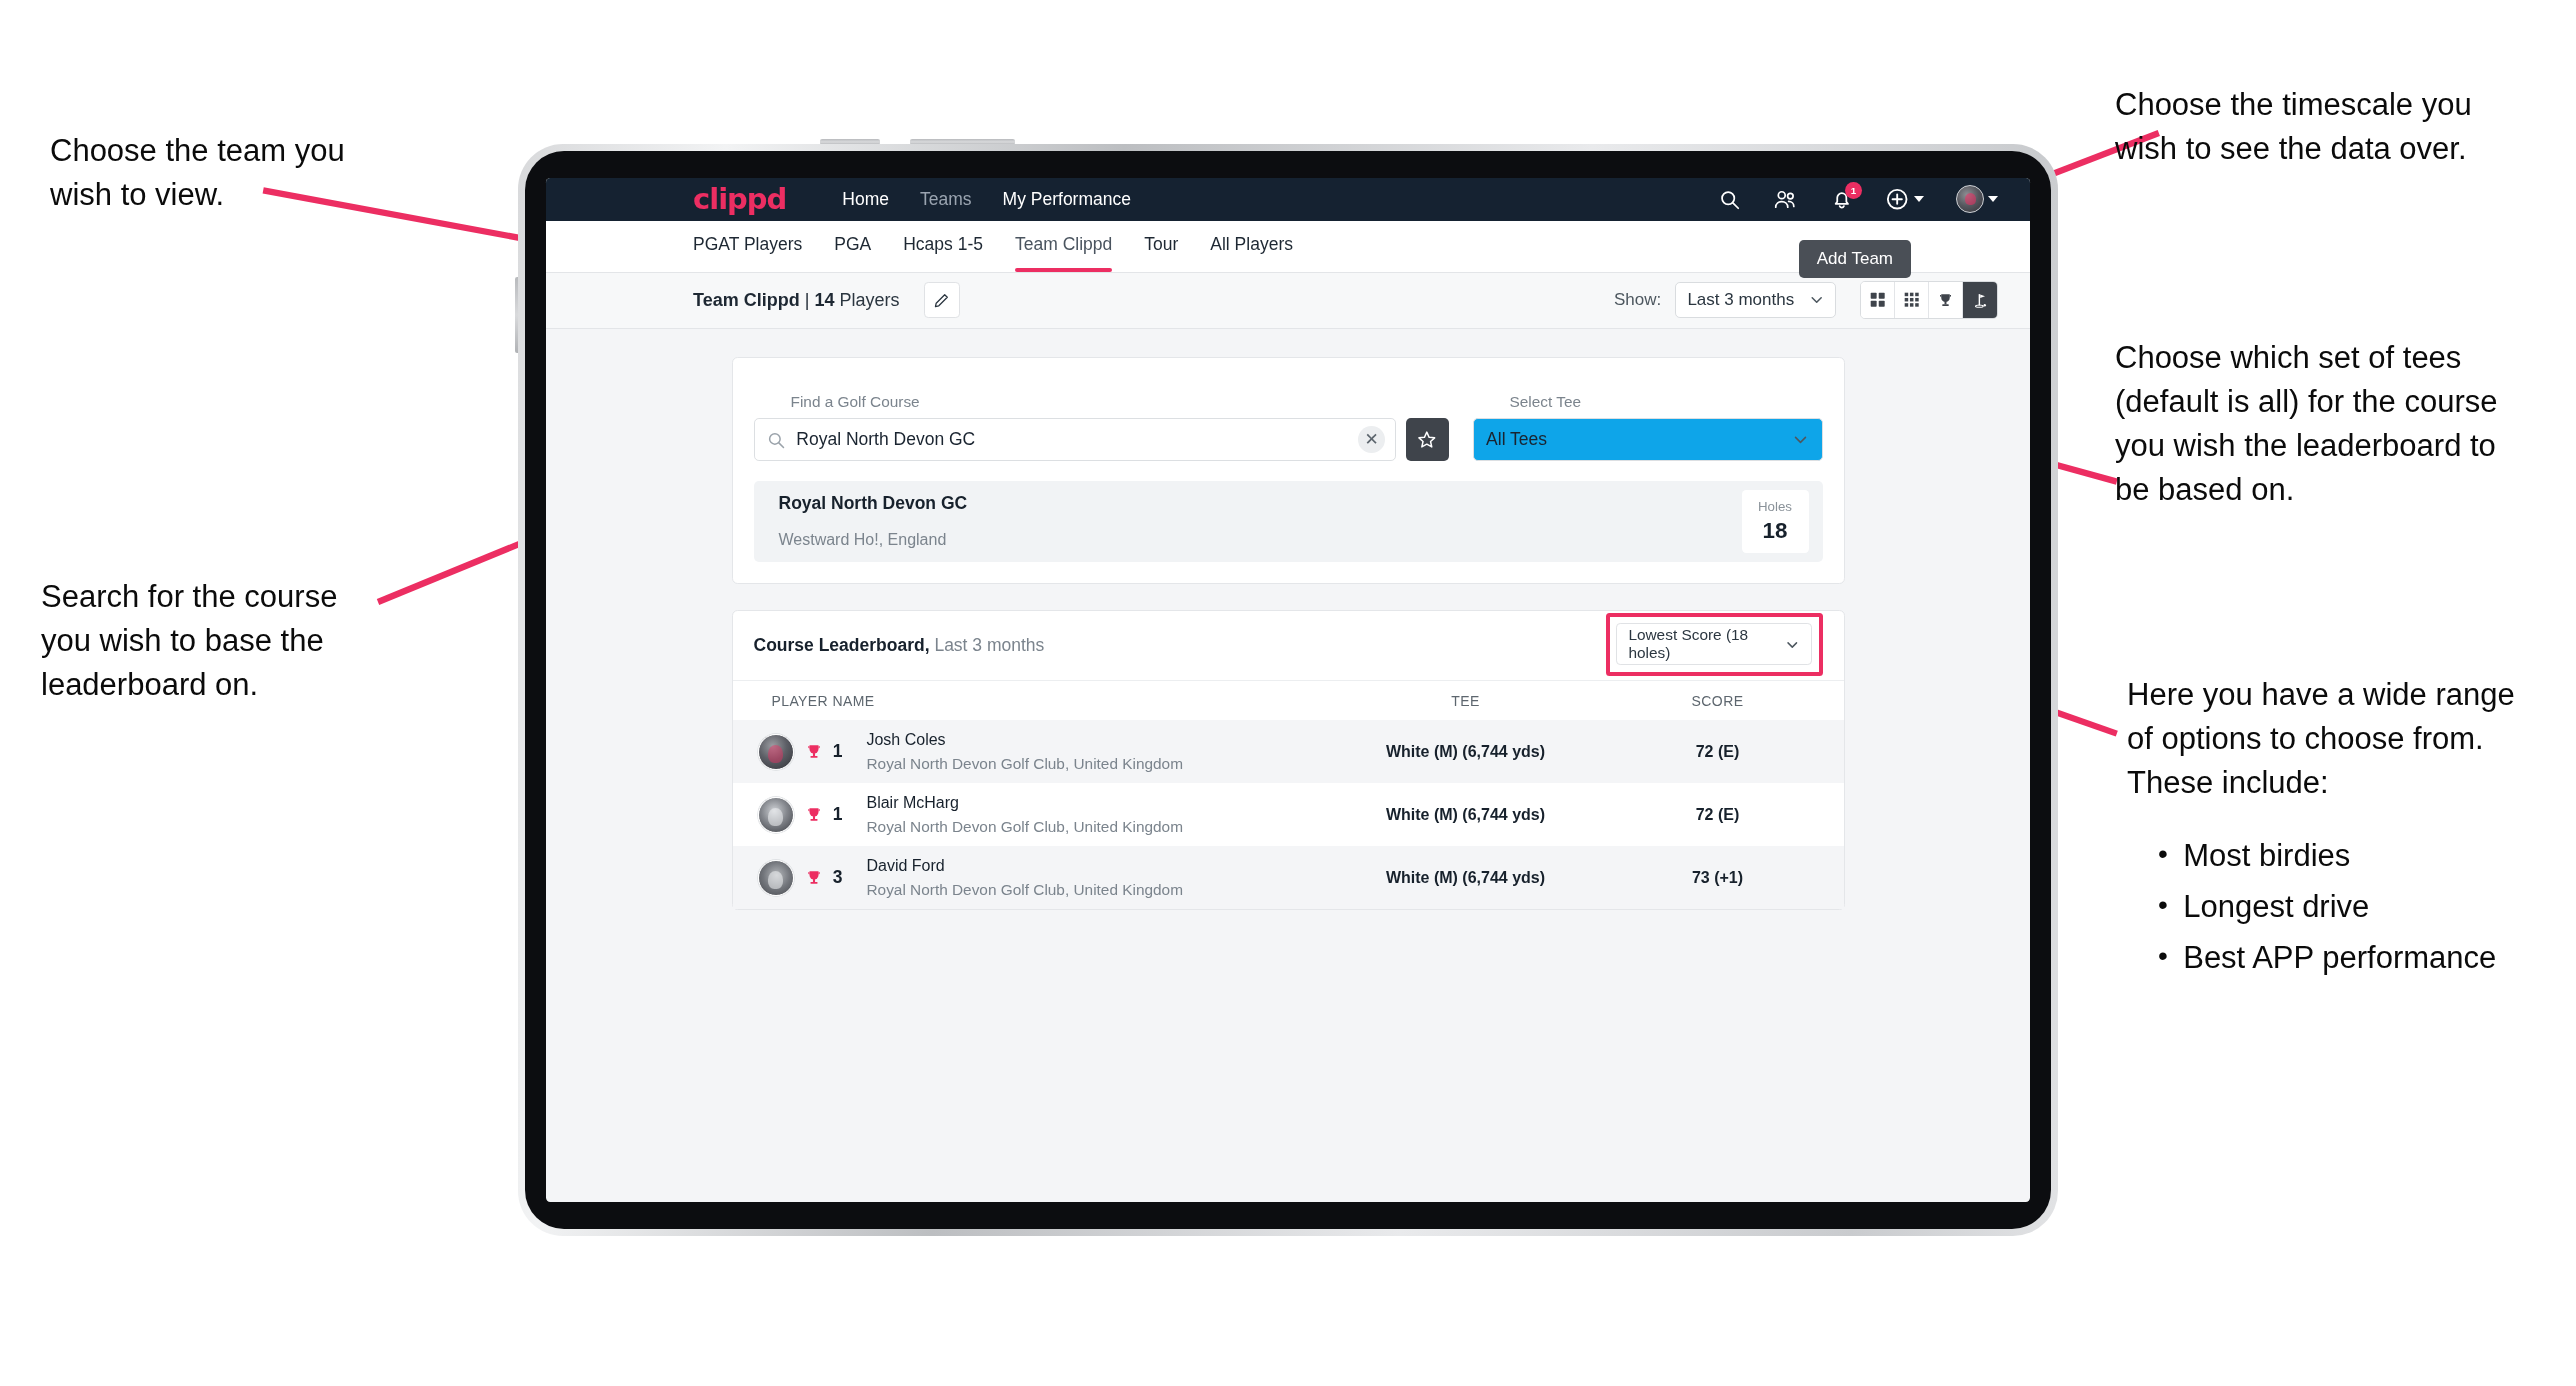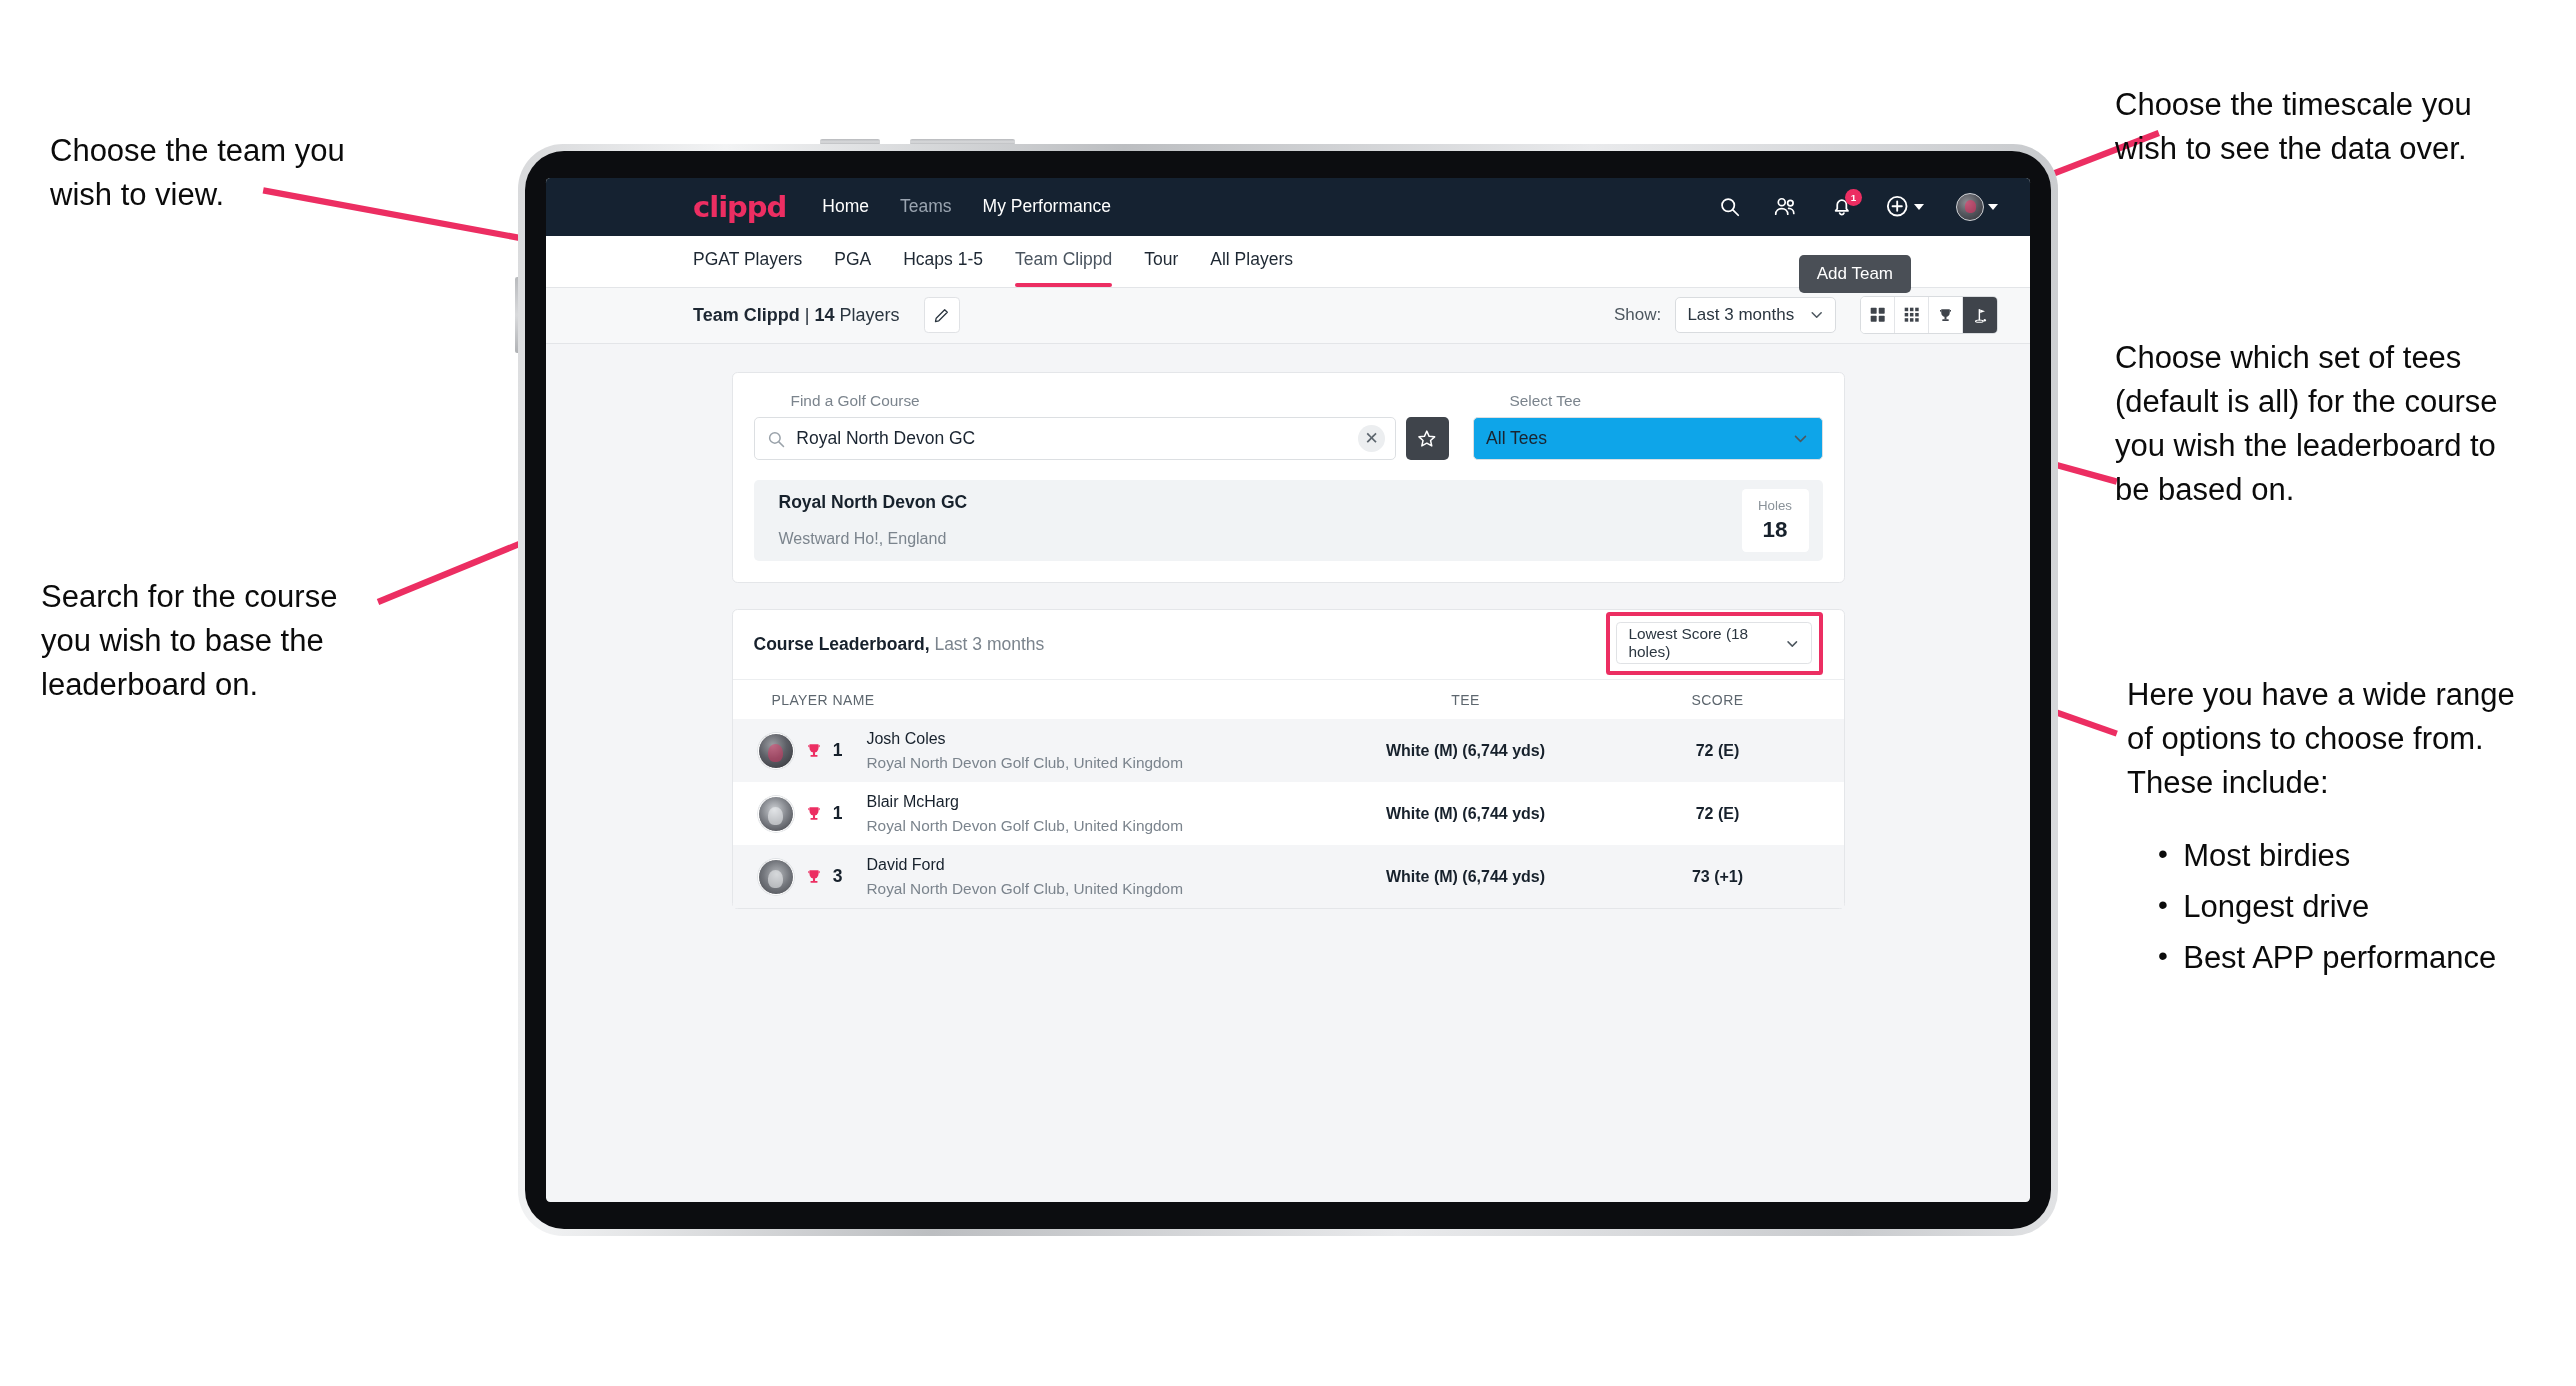--- a/index.html
+++ b/index.html
@@ -54,23 +54,24 @@
     border-radius: 2.1px;
   }
   #btn-top1 { left: 820px; top: 139px; width: 60px; height: 6.3px; }
   #btn-top2 { left: 910px; top: 139px; width: 105px; height: 6.3px; }
   #btn-left { left: 515px; top: 277px; width: 5.6px; height: 76px; border-radius:2.1px 0 0 2.1px; }
   #cam { position:absolute; left: 538px; top: 690px; width: 11.2px; height: 11.2px;
          border-radius: 50%; background: #2b2d31; }
 
   
   .topnav {
-    height: 58px; background: #152231;
+    height: 43px; background: #152231;
     display: flex; align-items: center;
     padding: 0 32px 0 147px;
+    gap: 20px;
   }
   .brand {
     color: #ec2e62; font-size: 29px; font-weight: 700;
     letter-spacing: -1px; font-family: "DejaVu Sans", sans-serif;
   }
   .navlinks { display:flex; align-items:center; gap: 31px; margin-left: 36px; }
   .navlink { font-size: 17.5px; color: #ffffff; }
   .navlink.dim { color: #9aa4b0; }
   .nav-right { margin-left: auto; display:flex; align-items:center; gap: 32px; }
   .nic { width: 24px; height: 24px; display:flex; align-items:center; justify-content:center; position:relative; }
@@ -175,21 +176,21 @@
   .clearbtn {
     margin-left: auto; width: 26.6px; height: 26.6px; border-radius: 50%;
     background: #eceef0; display:flex; align-items:center; justify-content:center;
     color: #5d666e; font-size: 17px; line-height: 1;
   }
   .starbtn {
     width: 43px; height: 43px; background: #3f444b; border-radius: 4.9px;
     display:flex; align-items:center; justify-content:center;
     margin-left: 9.8px;
   }
-  .teewrap { width: 350px; margin-left: 24px; }
+  .teewrap { width: 350px; margin-left: 24px; margin-top: 16px; }
   .teesel {
     height: 43px; border: 0.7px solid #dcdfe2; border-radius: 4.9px; background:#0ea5e9;
     display:flex; align-items:center; padding: 0 12.6px; font-size: 17.5px; color: #1a2430;
   }
   .teesel .cv { margin-left:auto; }
 
   .courseres {
     margin-top: 19.6px; background: #f1f3f5; border-radius: 4.9px;
     height: 81px; display:flex; align-items:center;
     padding: 0 14px 0 25px;

